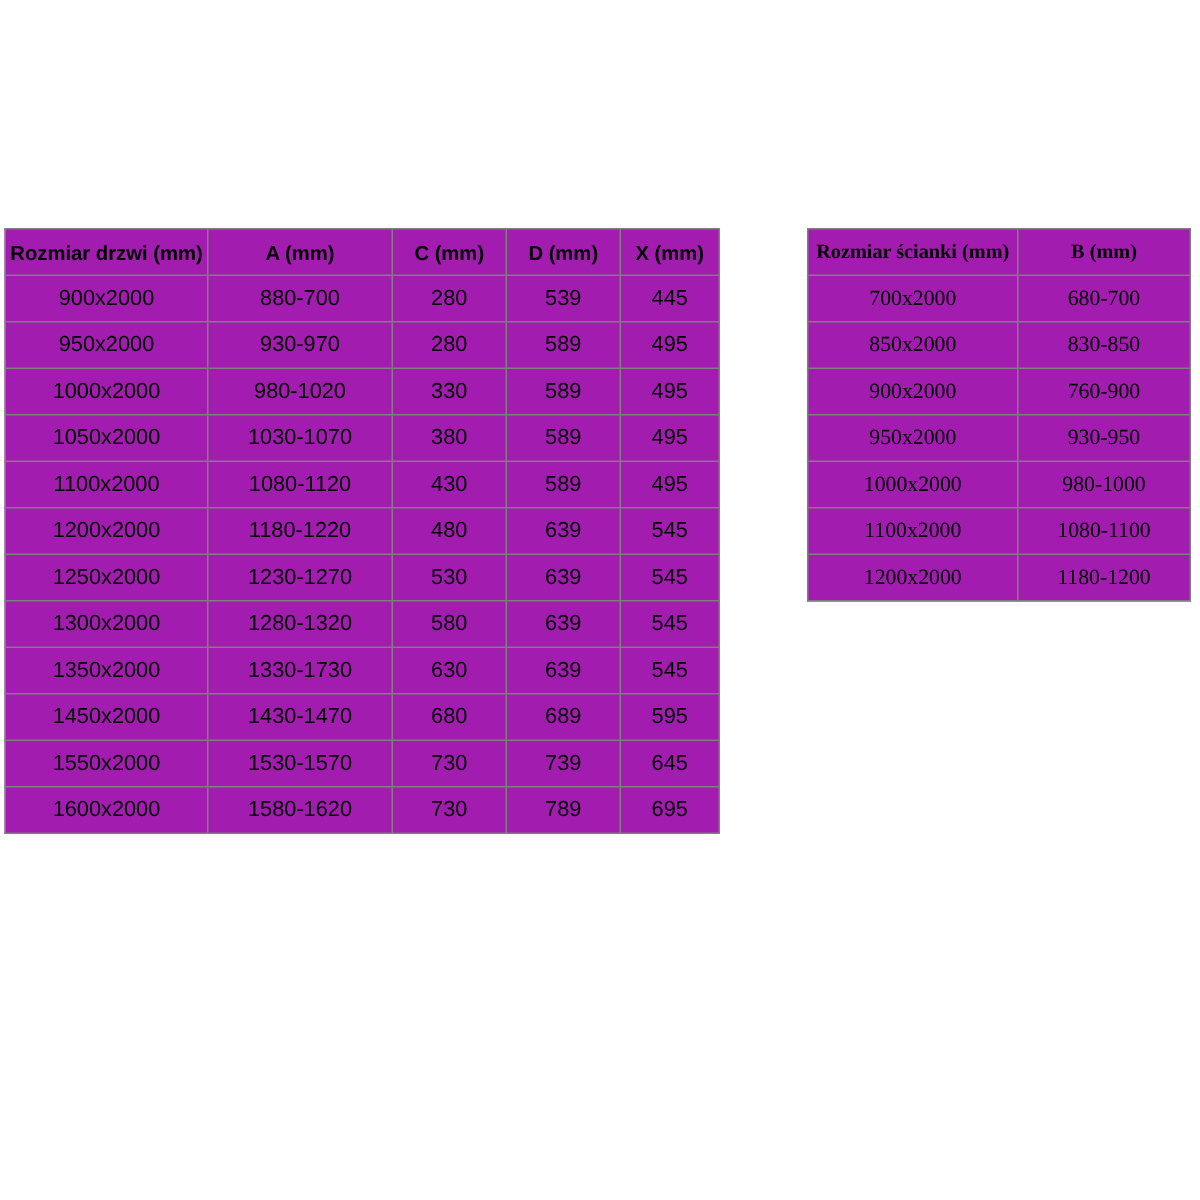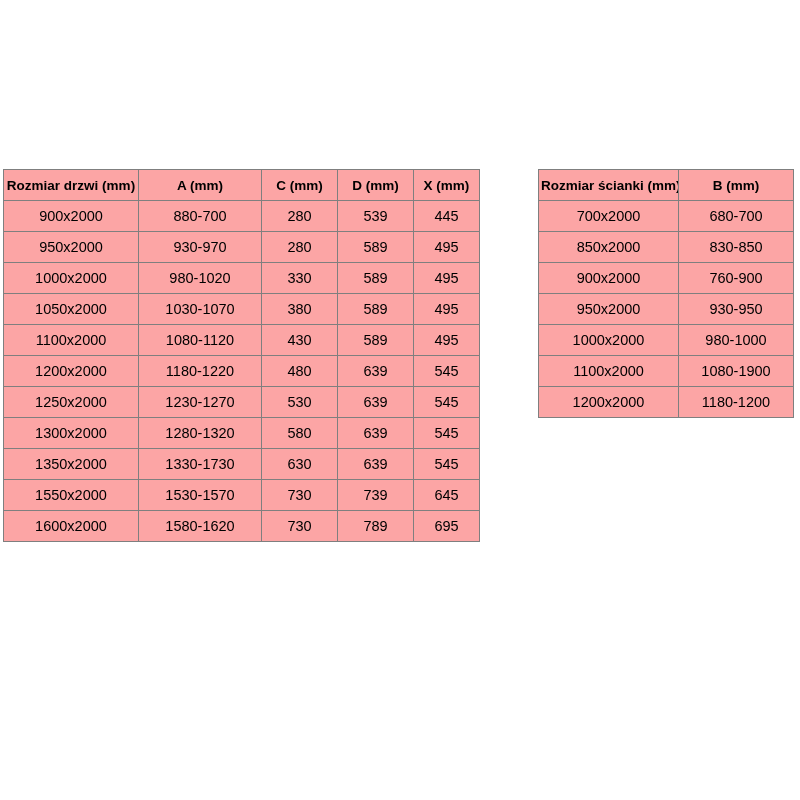--- a/index.html
+++ b/index.html
@@ -11,22 +11,21 @@
     position: relative;
     width: 800px;
     height: 800px;
     background: #ffffff;
     font-family: "Liberation Sans", sans-serif;
     color: #000000;
   }
   table {
     border-collapse: collapse;
     table-layout: fixed;
-    background: #fca5a5;
-    margin-top: 17px;
+    background: #a21caf;
   }
   th, td {
     border: 1px solid #7f7f7f;
     text-align: center;
     vertical-align: middle;
     height: 30px;
     padding: 0 2px;
     white-space: nowrap;
     overflow: hidden;
     color: #000000;
@@ -43,20 +42,21 @@
     position: absolute;
     left: 3px;
     top: 152px;
     width: 476px;
   }
   .wall-table {
     position: absolute;
     left: 538px;
     top: 152px;
     width: 255px;
+    font-family: Liberation Serif, serif;
   }
 </style>
 </head>
 <body>
 
 <div class="canvas">
 
   <table class="door-table">
     <colgroup>
       <col style="width:135px">
@@ -132,20 +132,27 @@
           <td>545</td>
         </tr>
         <tr>
           <td>1350x2000</td>
           <td>1330-1730</td>
           <td>630</td>
           <td>639</td>
           <td>545</td>
         </tr>
         <tr>
+          <td>1450x2000</td>
+          <td>1430-1470</td>
+          <td>680</td>
+          <td>689</td>
+          <td>595</td>
+        </tr>
+        <tr>
           <td>1550x2000</td>
           <td>1530-1570</td>
           <td>730</td>
           <td>739</td>
           <td>645</td>
         </tr>
         <tr>
           <td>1600x2000</td>
           <td>1580-1620</td>
           <td>730</td>
@@ -182,21 +189,21 @@
         <tr>
           <td>950x2000</td>
           <td>930-950</td>
         </tr>
         <tr>
           <td>1000x2000</td>
           <td>980-1000</td>
         </tr>
         <tr>
           <td>1100x2000</td>
-          <td>1080-1900</td>
+          <td>1080-1100</td>
         </tr>
         <tr>
           <td>1200x2000</td>
           <td>1180-1200</td>
         </tr>
       </tbody>
   </table>
 
 </div>
 

